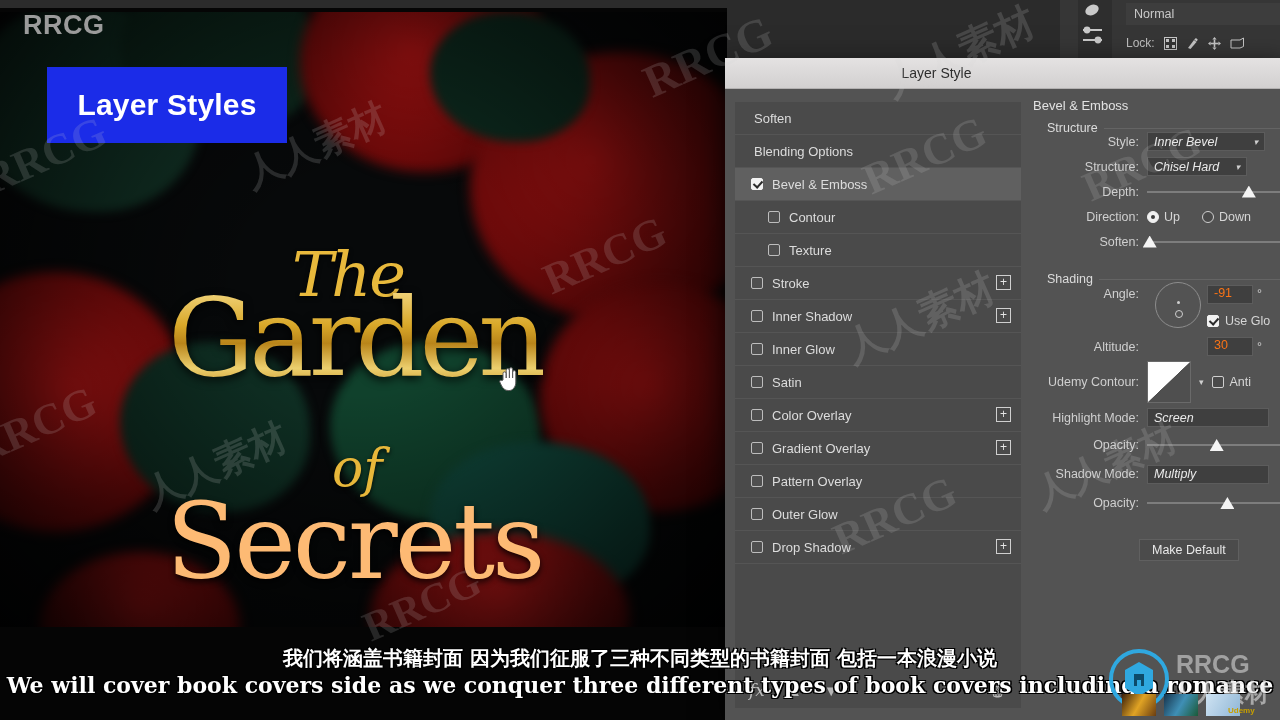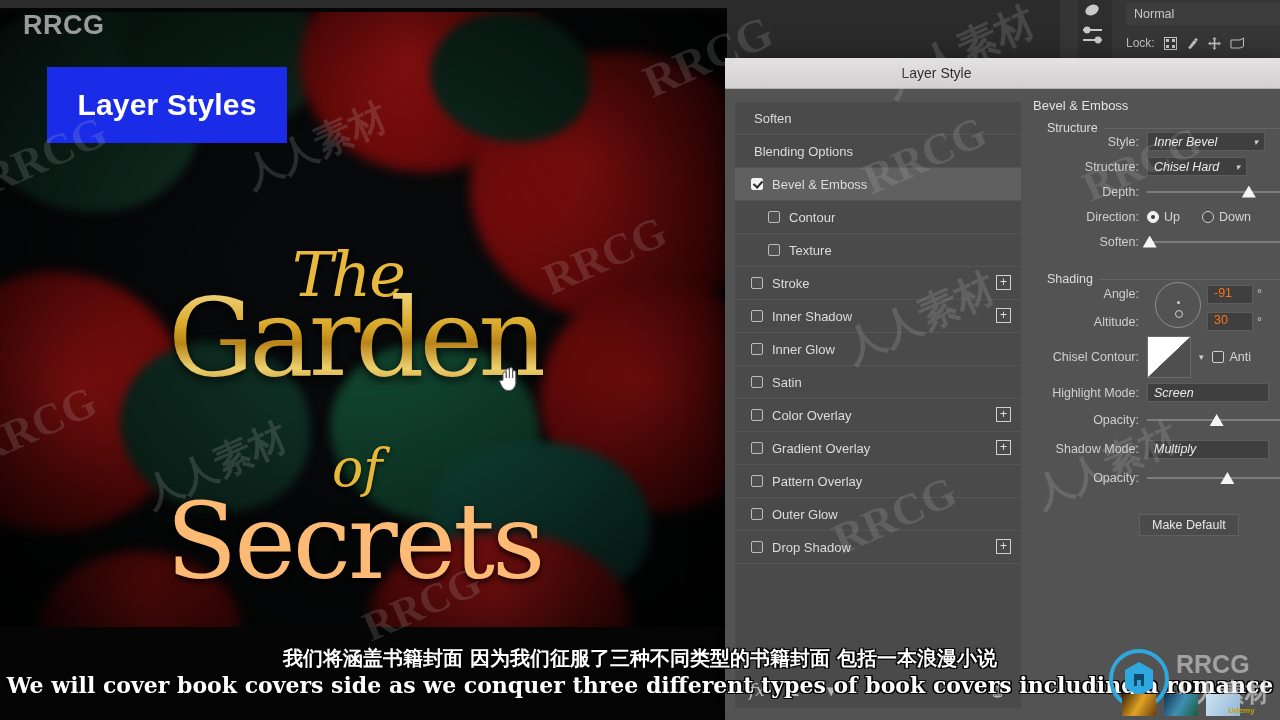--- a/index.html
+++ b/index.html
@@ -361,32 +361,38 @@
           <div class="numbox">
             <span>-91</span>
           </div>
           <span style="margin-left:4px;color:#cfcfcf;">°</span>
           <div class="angle-dial">
             <div class="c"></div>
               <div class="h"></div>
           </div>
         </div>
 
+        <div class="row">
+          <div class="lab"></div>
+            <div style="width:60px;"></div>
+          <span class="chk on"></span>
+          <span>Use Glo</span>
+        </div>
 
         <div class="row" style="height:27px;">
           <div class="lab">Altitude:</div>
           <div style="width:60px;"></div>
           <div class="numbox">
             <span>30</span>
           </div>
           <span style="margin-left:4px;color:#cfcfcf;">°</span>
         </div>
 
         <div class="row" style="height:44px;">
-          <div class="lab">Chisel Contour:</div>
+          <div class="lab">Udemy Contour:</div>
           <div class="gloss-sw"></div>
           <span class="caret" style="margin:0 8px;">▾</span>
           <span class="chk"></span>
           <span>Anti</span>
         </div>
 
         <div class="row" style="height:27px;">
           <div class="lab">Highlight Mode:</div>
           <div class="selectbox" style="width:122px;">
             <span>Screen</span>

